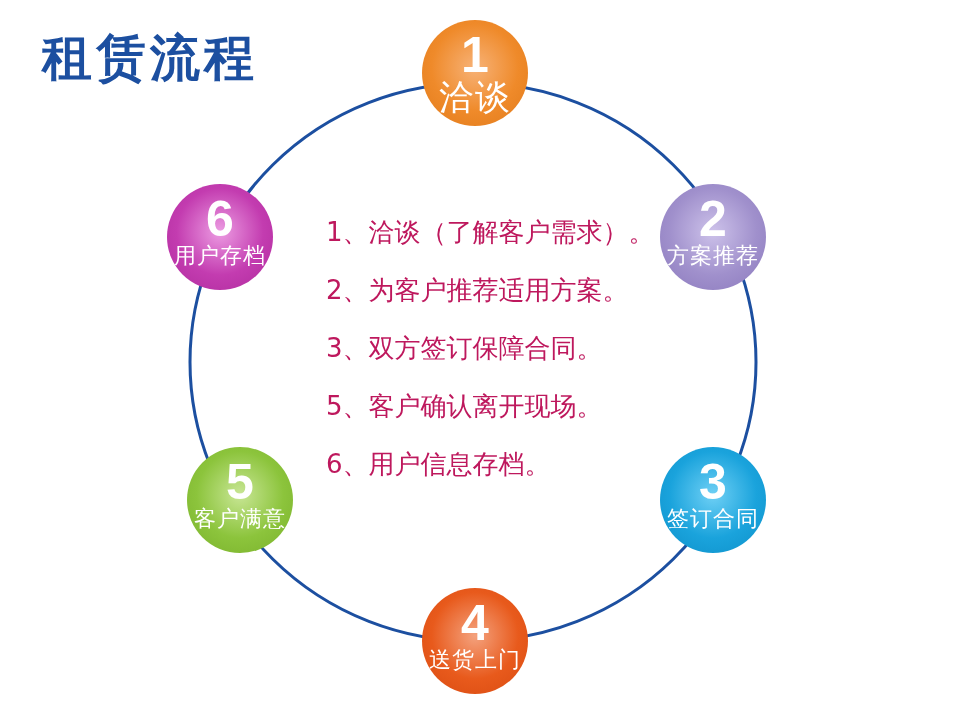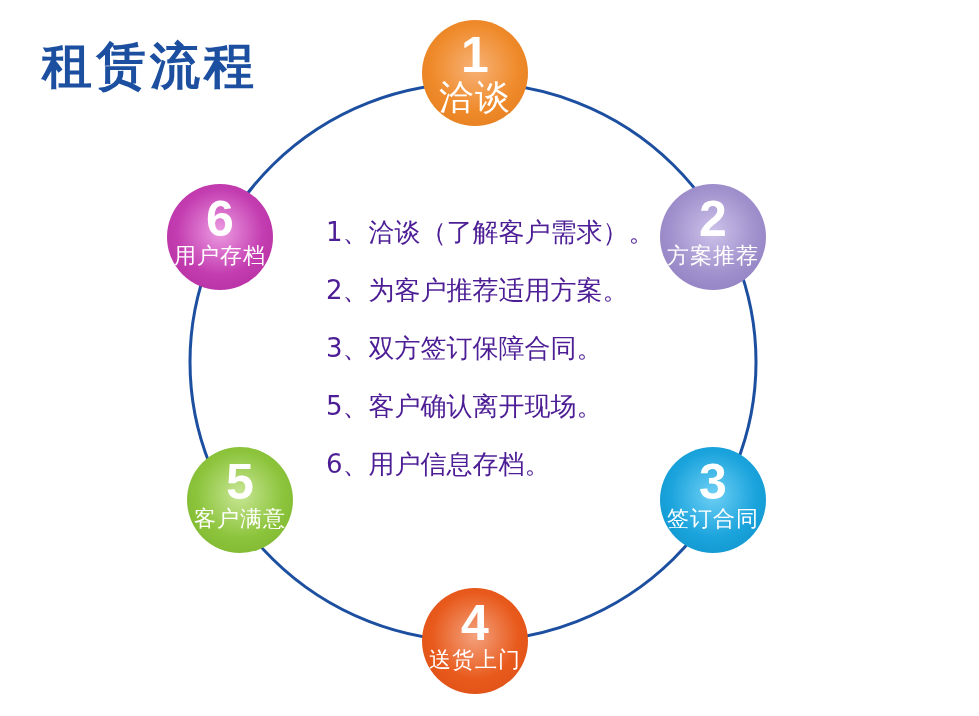--- a/index.html
+++ b/index.html
@@ -1,24 +1,24 @@
 <!DOCTYPE html>
 <html><head>
 <meta charset="utf-8">
 <style>
   html,body{margin:0;padding:0;background:#ffffff;}
   body{width:979px;height:716px;position:relative;overflow:hidden;font-family:"DejaVu Sans","Liberation Sans",sans-serif;}
-  .title{position:absolute;left:42px;top:36px;font-size:50px;font-weight:bold;color:#1c4fa0;letter-spacing:4px;line-height:60px;}
+  .title{position:absolute;left:42px;top:28px;font-size:50px;font-weight:bold;color:#1c4fa0;letter-spacing:4px;line-height:60px;}
   svg.ring{position:absolute;left:0;top:0;}
   .node{position:absolute;width:106px;height:106px;border-radius:50%;color:#fff;text-align:center;box-sizing:border-box;}
   .node .num{display:block;font-family:"Liberation Sans",sans-serif;font-weight:bold;font-size:50px;line-height:50px;margin-top:10px;}
   .node .lbl{display:block;font-size:22px;line-height:24px;letter-spacing:1px;}
   .node.big .lbl{font-size:35px;line-height:34px;margin-top:0;}
   .steps{position:absolute;left:326px;top:203px;}
-  .step{font-size:26px;color:#4c1d95;line-height:58px;white-space:nowrap;}
+  .step{font-size:26px;color:#be185d;line-height:58px;white-space:nowrap;}
 </style>
 </head>
 <body>
 
 <div class="title">租赁流程</div>
 
 <svg class="ring" width="979" height="716">
   <ellipse cx="473" cy="362" rx="283" ry="279" fill="none" stroke="#1c4fa0" stroke-width="3"></ellipse>
 </svg>
 

